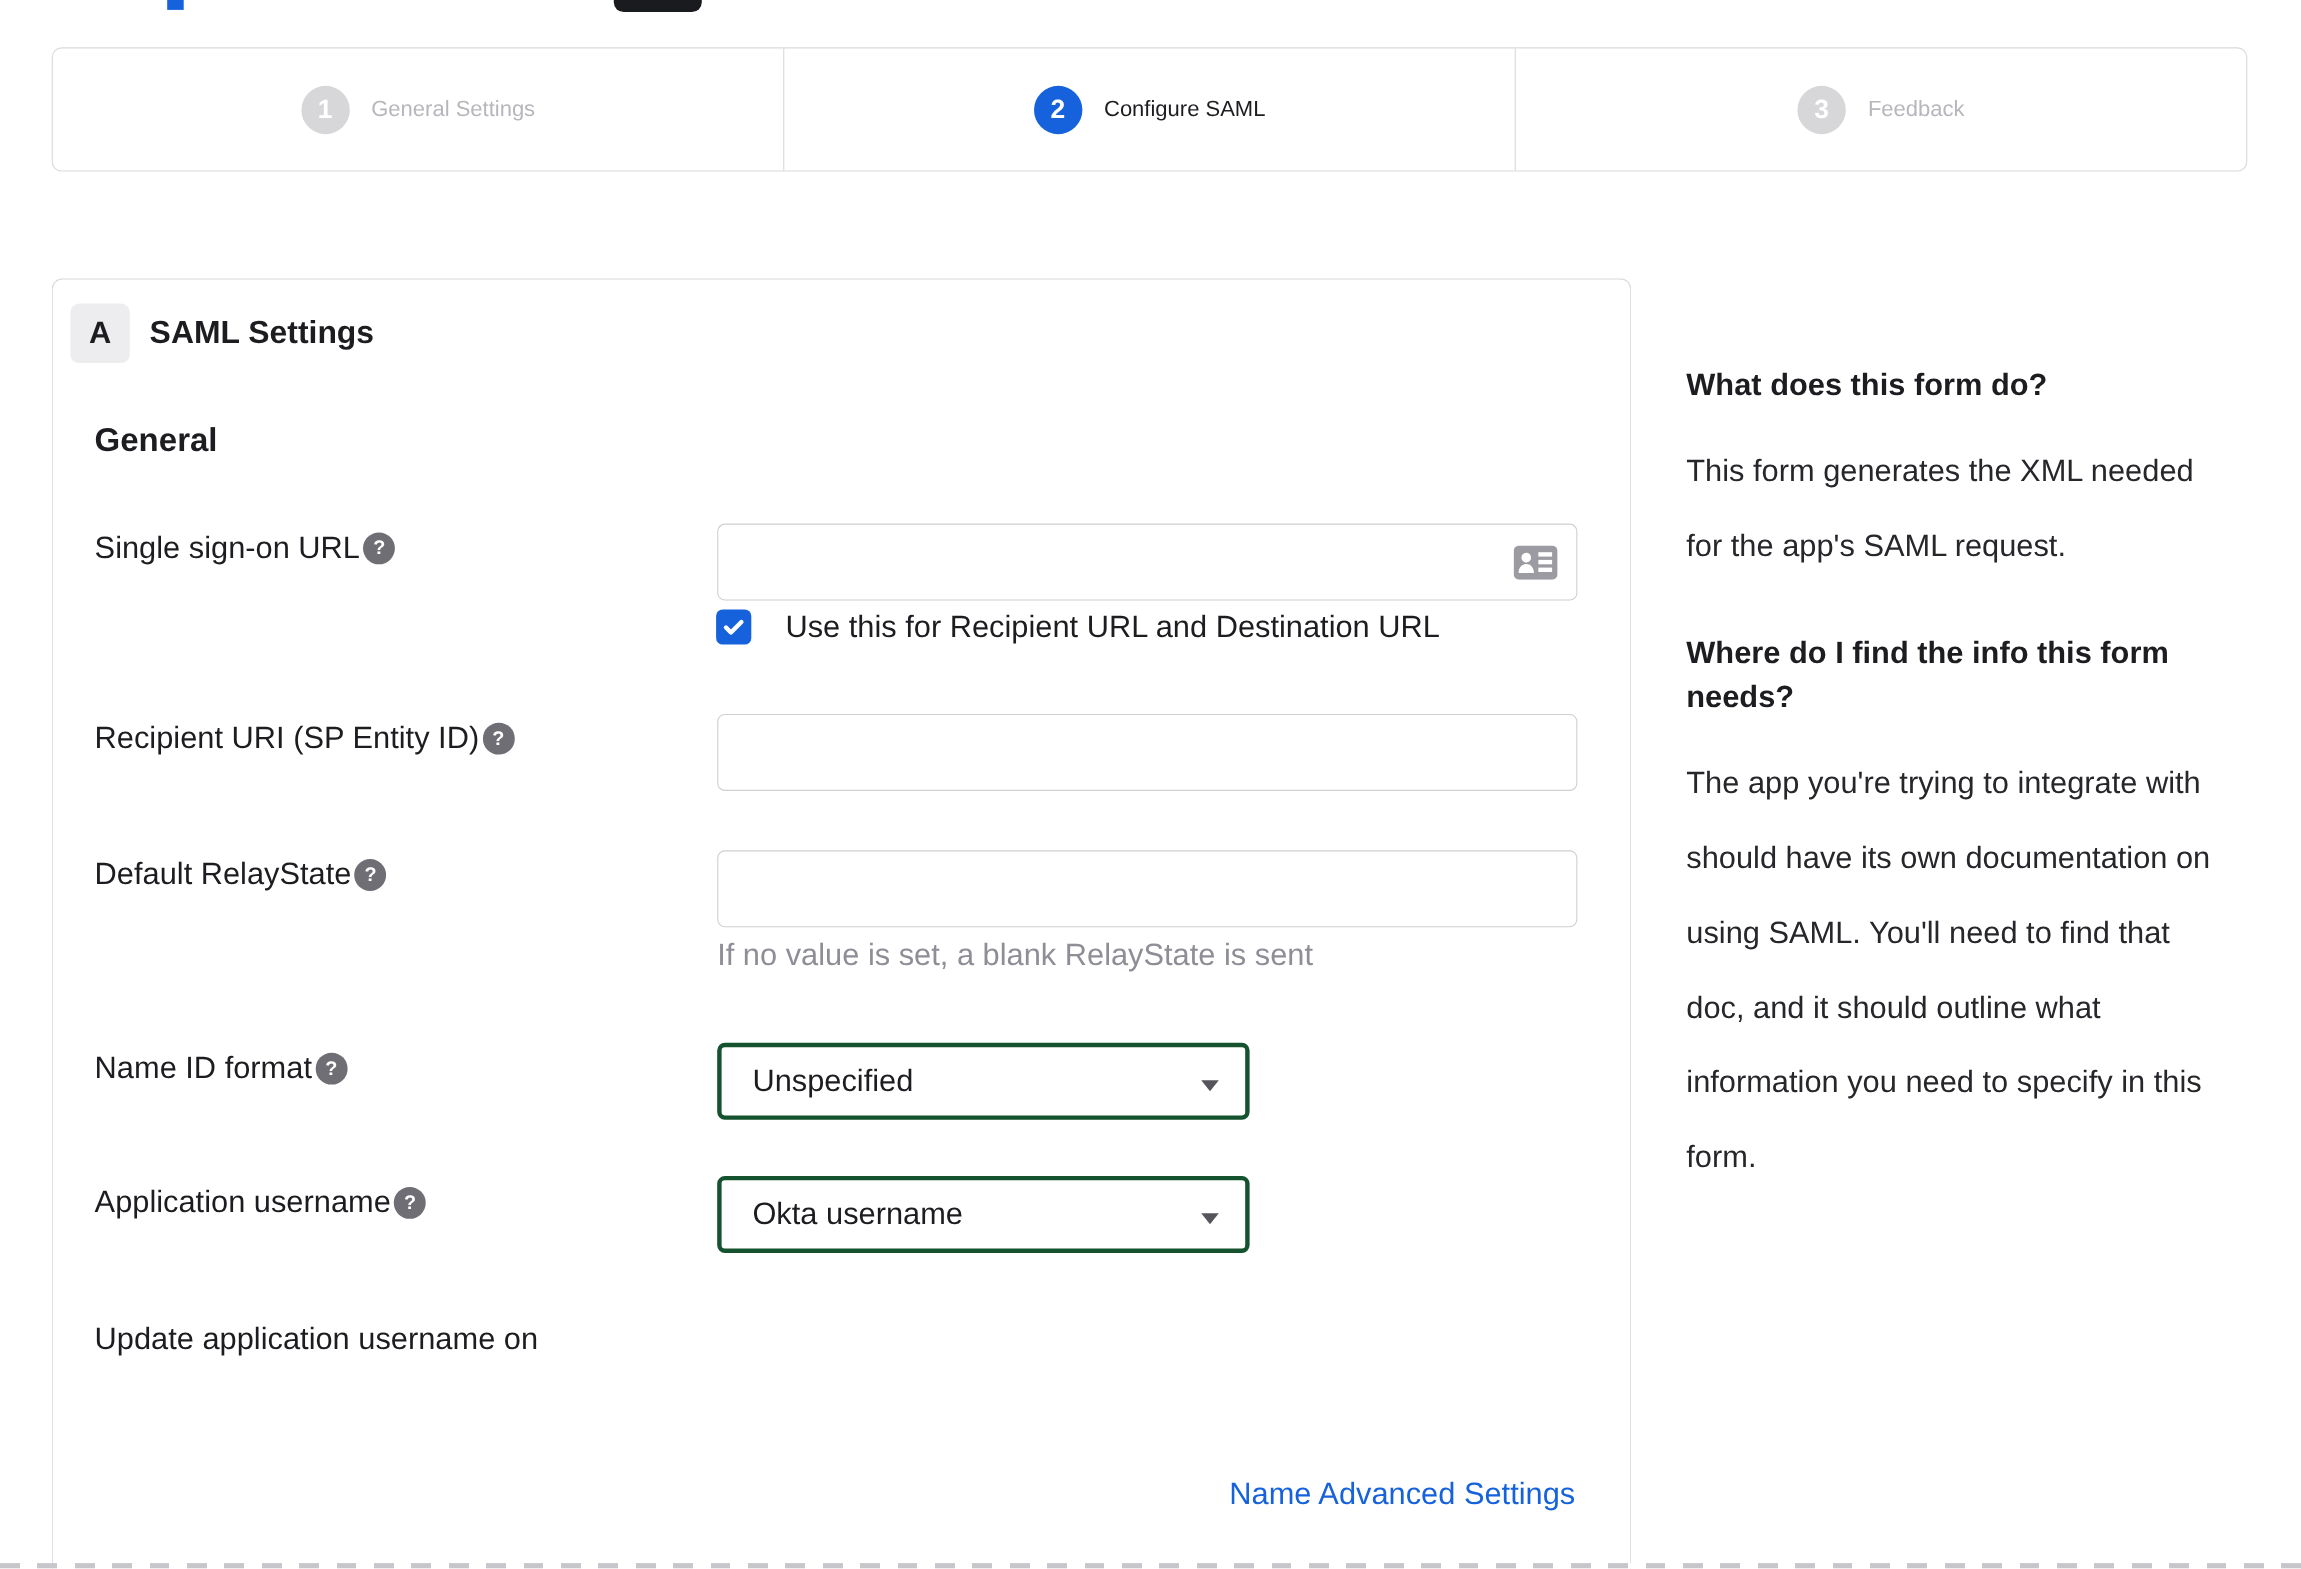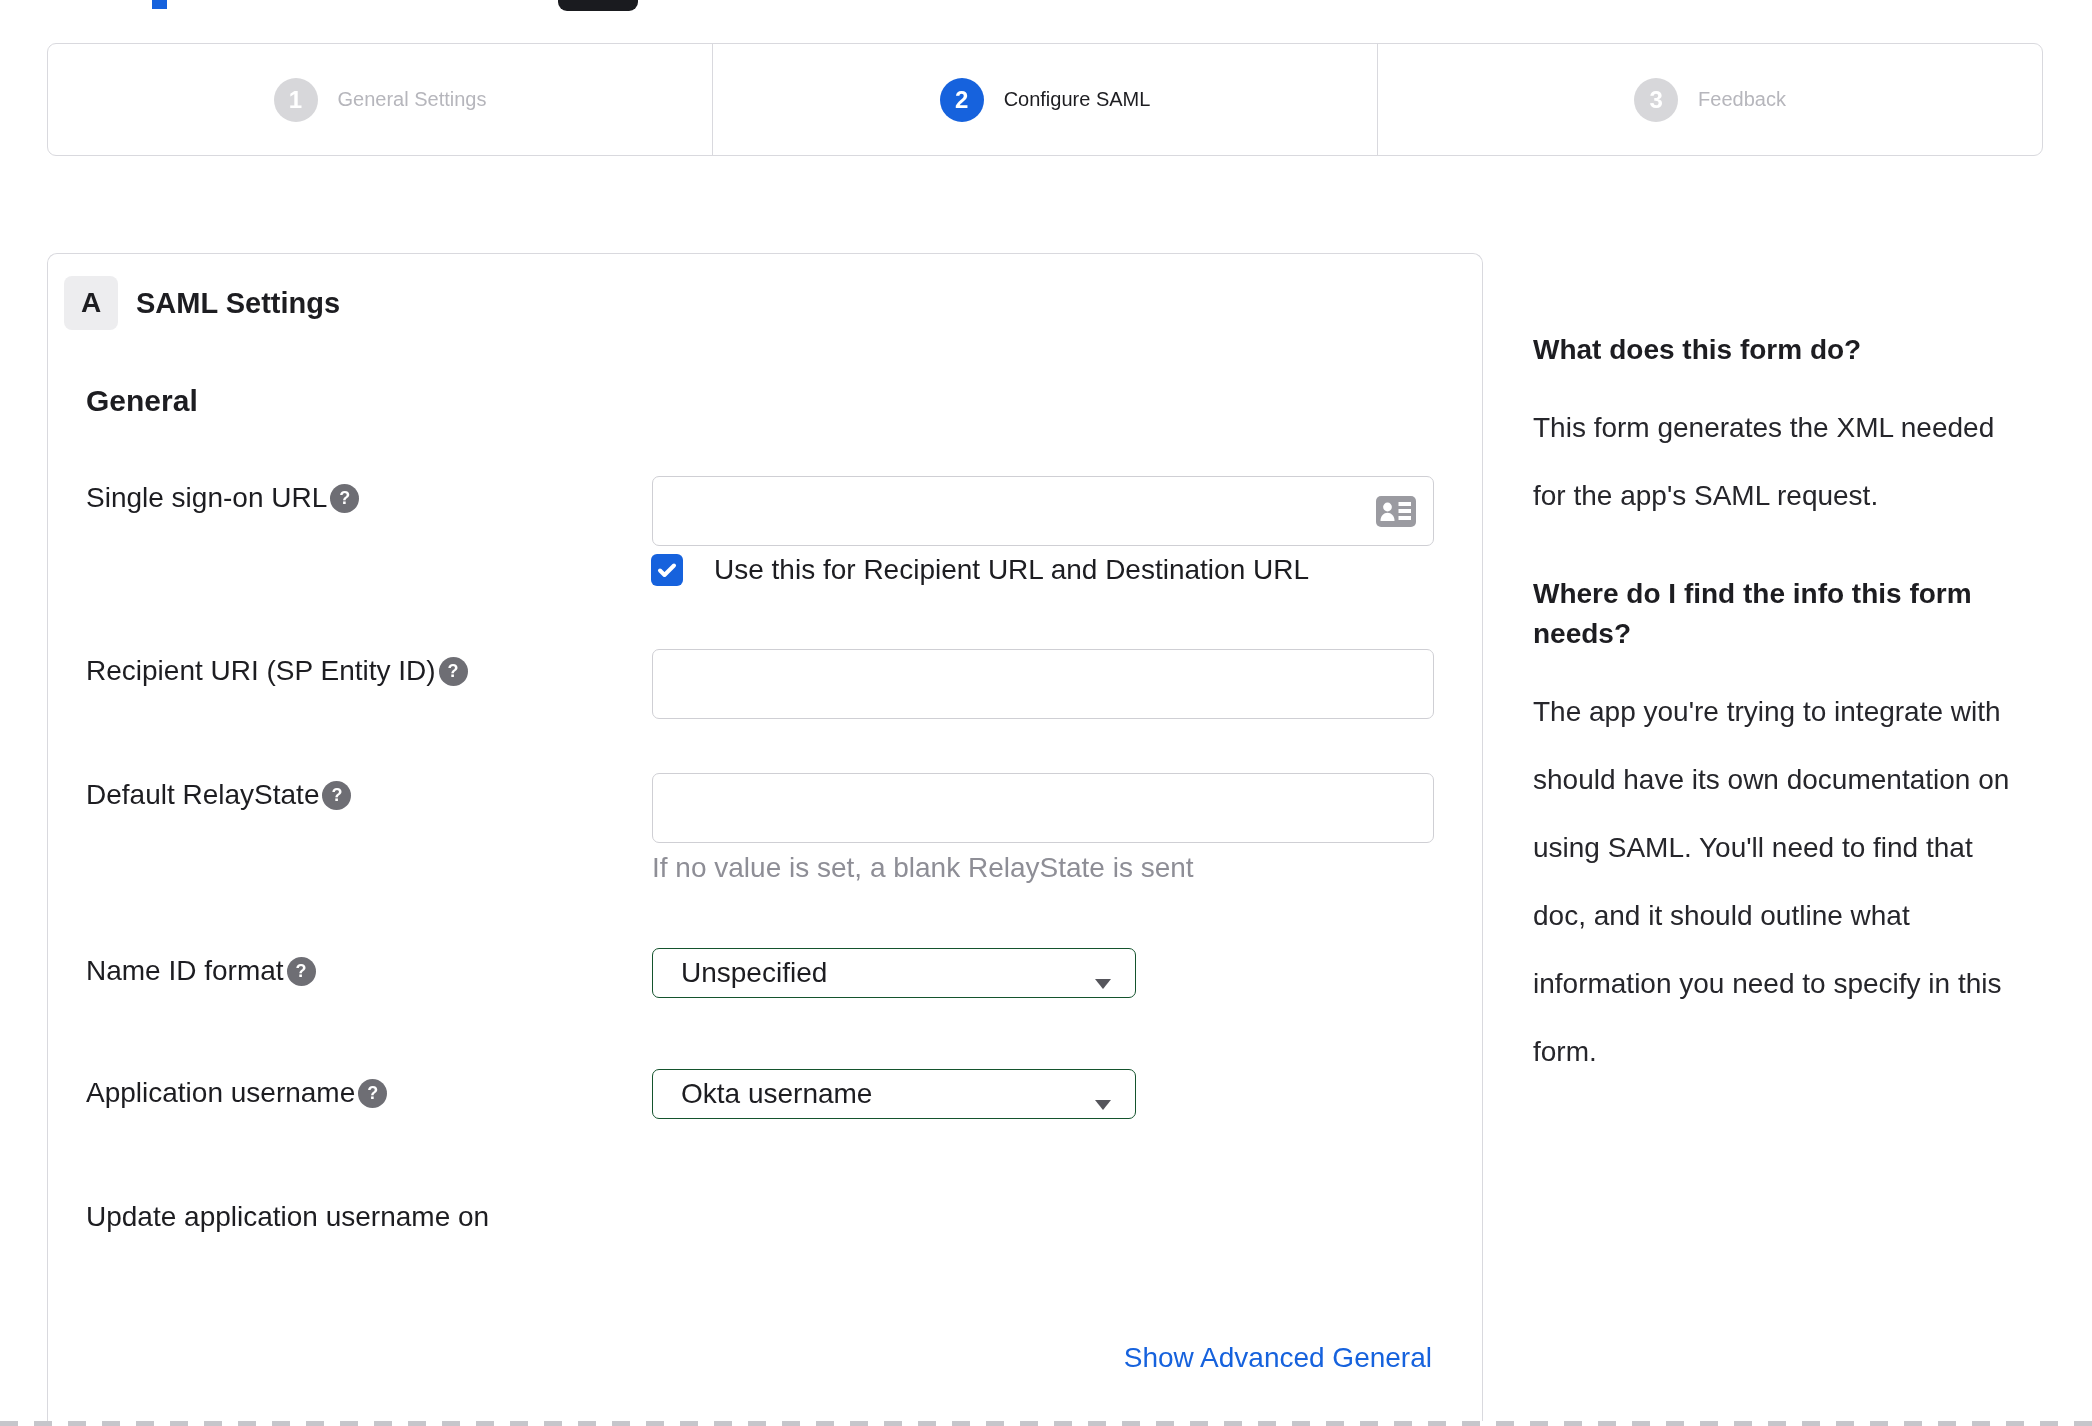--- a/index.html
+++ b/index.html
@@ -69,22 +69,22 @@
   .checkbox-row { position: absolute; left: 603px; top: 300px; display: flex; align-items: center; gap: 31px; }
   .checkbox {
     width: 32px; height: 32px; border-radius: 6px; background: #1662dd;
     display: flex; align-items: center; justify-content: center; flex: none; cursor: pointer;
   }
   .checkbox-label { font-size: 28px; color: #1d1d21; }
 
   .hint { position: absolute; left: 604px; font-size: 28px; color: #8e8e96; }
 
   .select {
-    position: absolute; left: 604px; width: 484px; height: 50px;
-    border: 1px solid #14532d; border-radius: 7px; background: #fff;
+    position: absolute; left: 604px; width: 484px; height: 70px;
+    border: 4px solid #14532d; border-radius: 7px; background: #fff;
     display: flex; align-items: center; padding: 0 28px; cursor: pointer;
   }
   .select-value { font-size: 28px; color: #1d1d21; }
   .caret {
     position: absolute; right: 24px; top: 30px; width: 0; height: 0;
     border-left: 8px solid transparent; border-right: 8px solid transparent;
     border-top: 10px solid #55555b;
   }
 
   .advanced-link {
@@ -187,21 +187,21 @@
   </div>
   <div class="select" style="top:815px;">
     <span class="select-value">Okta username</span>
     <span class="caret"></span>
   </div>
 
   <div class="label-row" style="top:946px;">
     <span class="label-text">Update application username on</span>
   </div>
 
-  <a class="advanced-link">Show Advanced General</a>
+  <a class="advanced-link">Name Advanced Settings</a>
 </div>
 
 <div class="help-panel">
   <div class="help-heading">What does this form do?</div>
   <p class="help-body">This form generates the XML needed for the app's SAML request.</p>
   <div class="help-heading">Where do I find the info this form needs?</div>
   <p class="help-body">The app you're trying to integrate with should have its own documentation on using SAML. You'll need to find that doc, and it should outline what information you need to specify in this form.</p>
 </div>
 
 <div class="bottom-dashes"></div>

